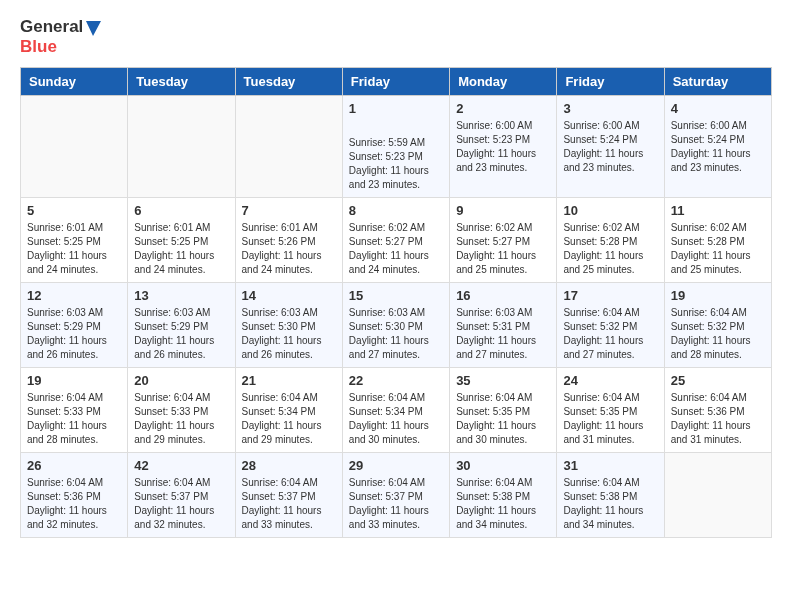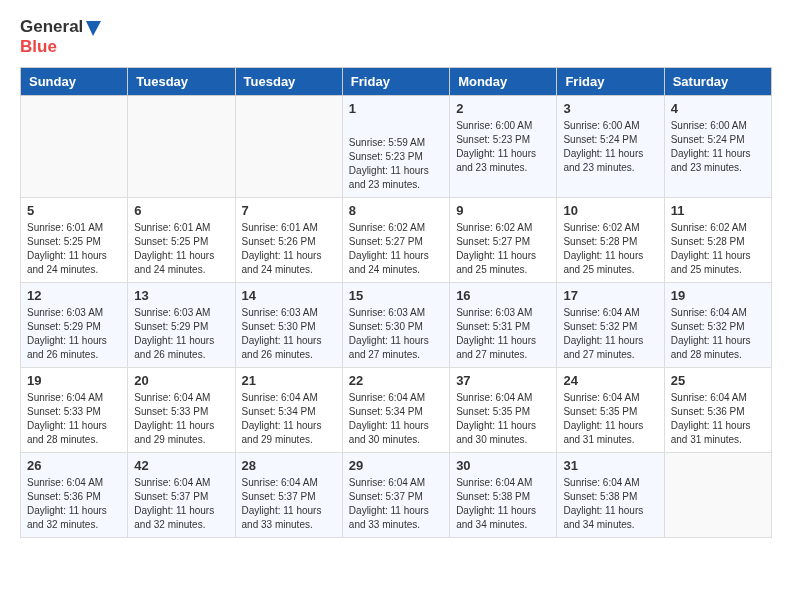--- a/index.html
+++ b/index.html
@@ -273,21 +273,21 @@
 and 29 minutes.</div>
           </td>
           <td>
             <span class="day-number">22</span>
             <div class="day-info" style="white-space: pre-line;">Sunrise: 6:04 AM
 Sunset: 5:34 PM
 Daylight: 11 hours
 and 30 minutes.</div>
           </td>
           <td>
-            <span class="day-number">37</span>
+            <span class="day-number">35</span>
             <div class="day-info" style="white-space: pre-line;">Sunrise: 6:04 AM
 Sunset: 5:35 PM
 Daylight: 11 hours
 and 30 minutes.</div>
           </td>
           <td>
             <span class="day-number">24</span>
             <div class="day-info" style="white-space: pre-line;">Sunrise: 6:04 AM
 Sunset: 5:35 PM
 Daylight: 11 hours

